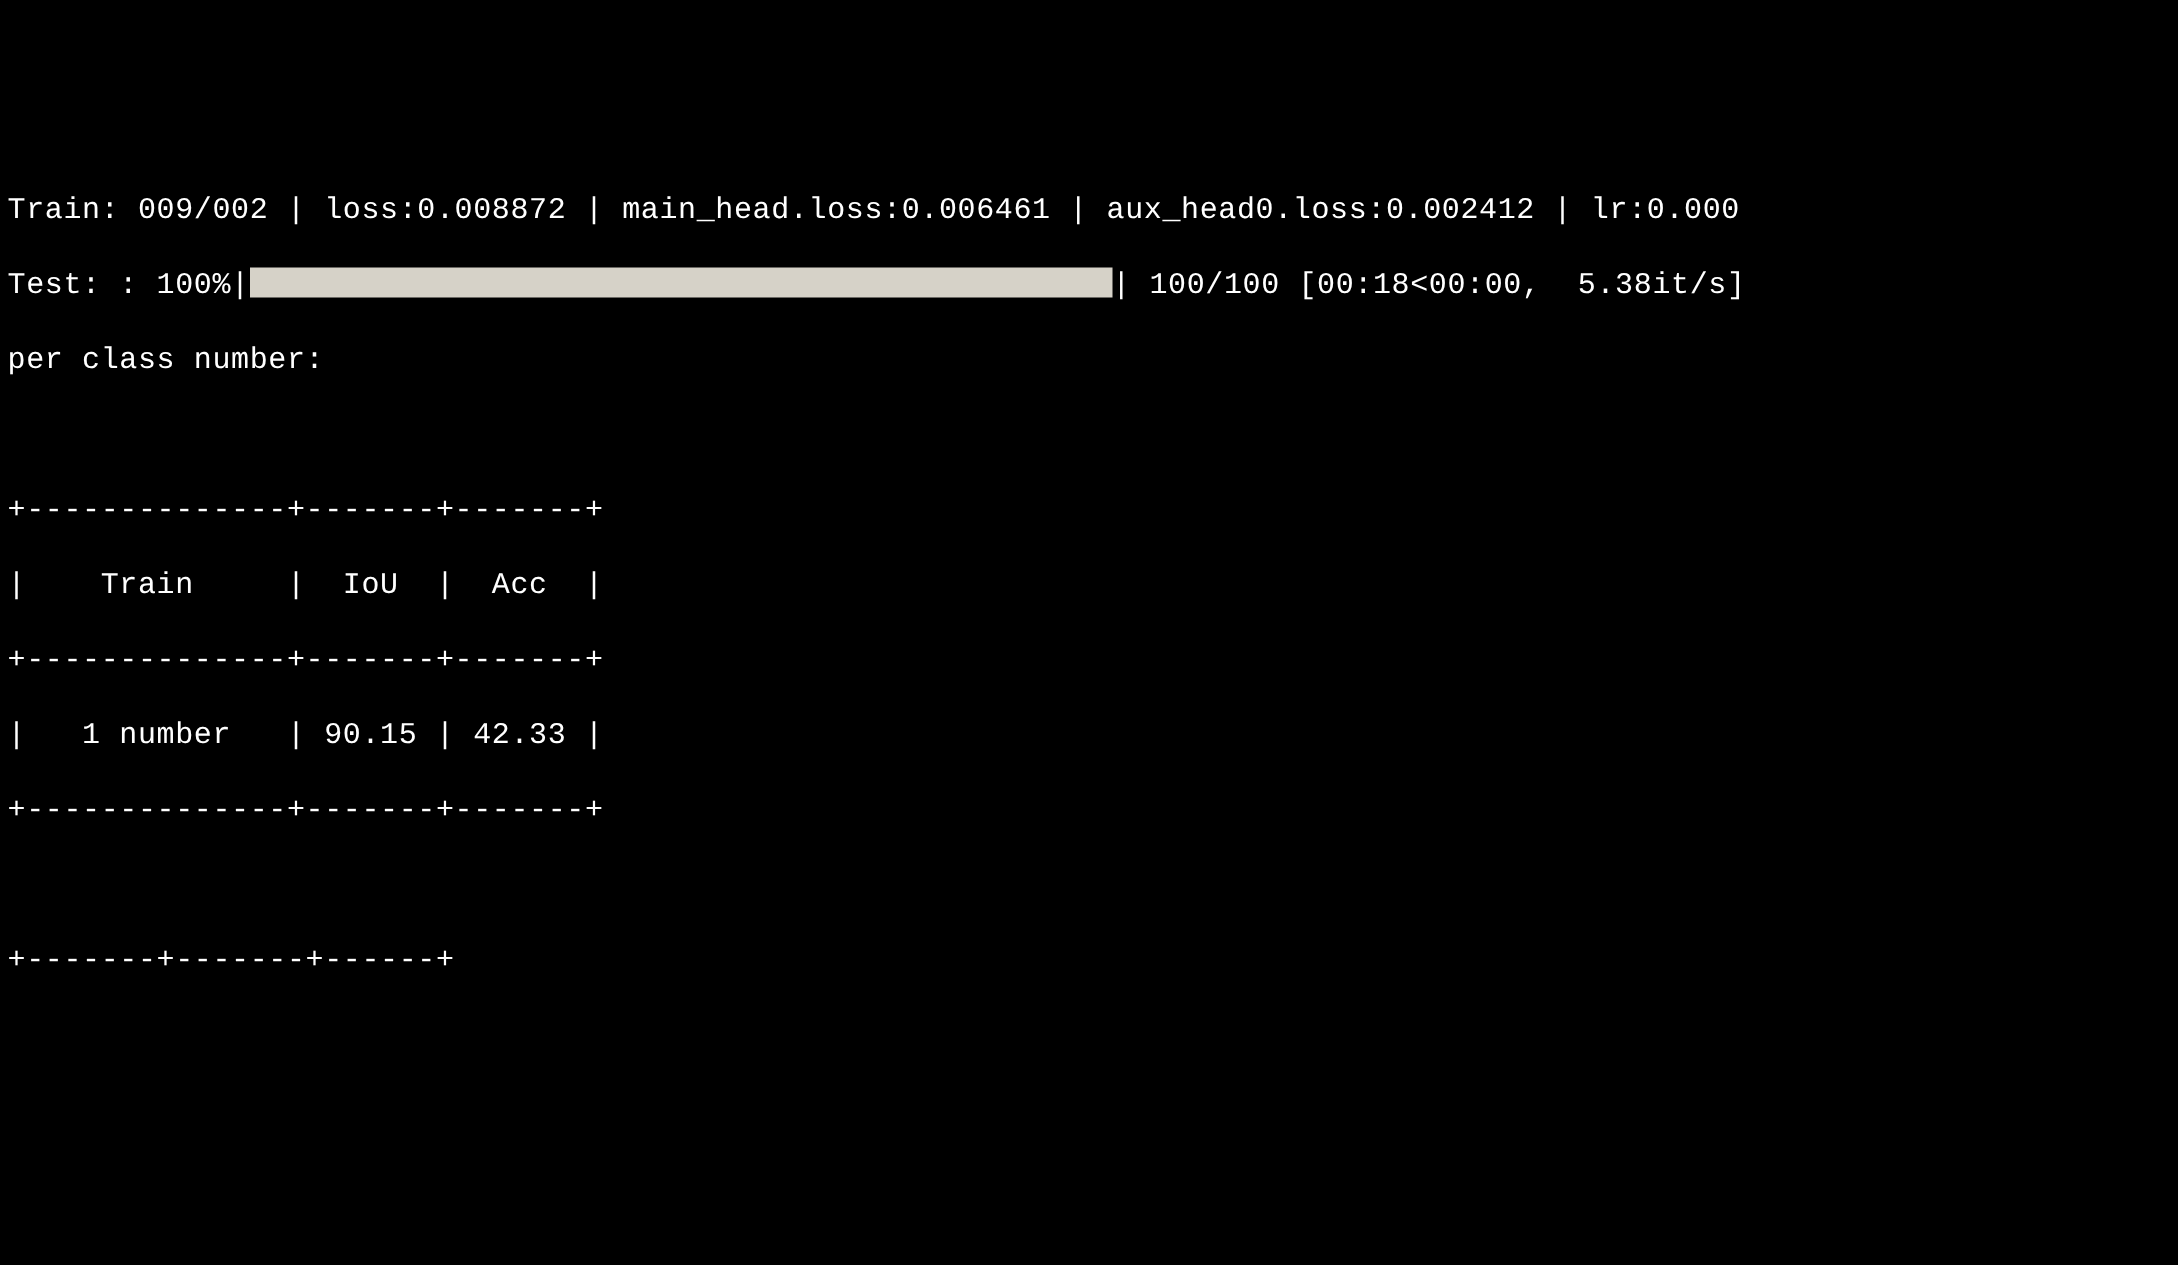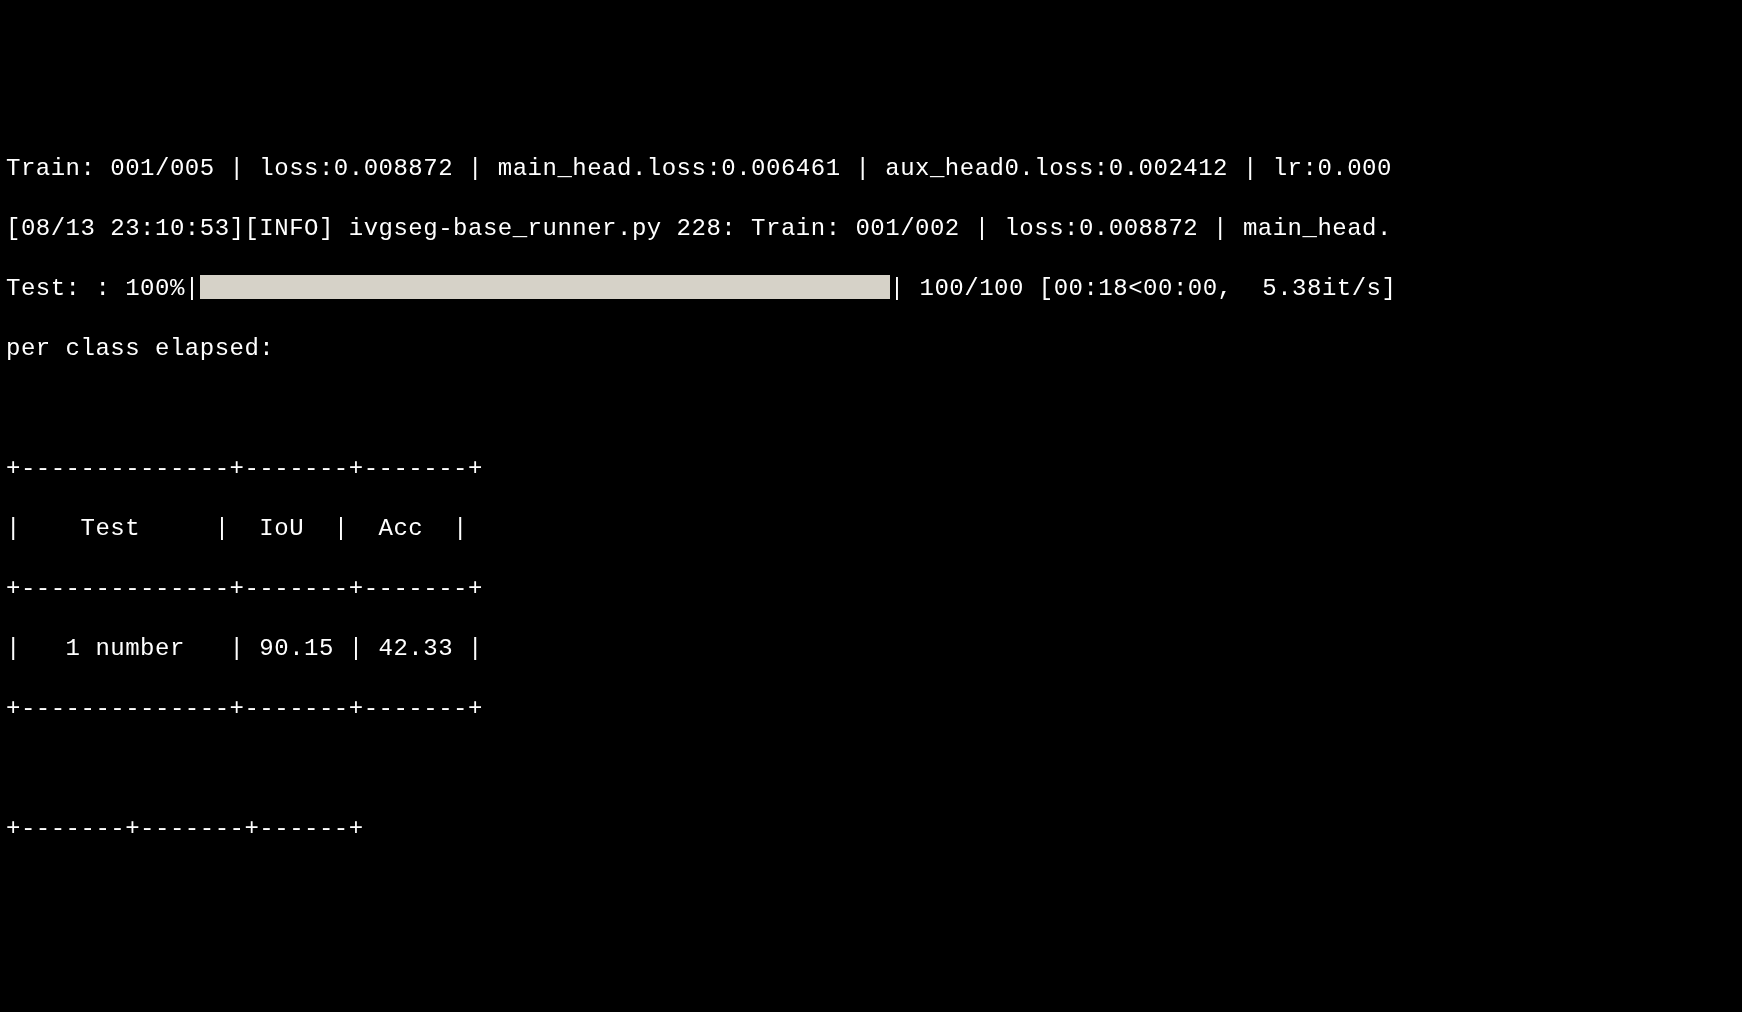--- a/index.html
+++ b/index.html
@@ -34,27 +34,26 @@
       vertical-align: middle;
       margin-bottom: 4px;
     }
   </style>
 </head>
 <body>
 
 
 
 <div class="terminal-output">
-<span class="line">Train: 001/005 | loss:0.008872 | main_head.loss:0.006461 | aux_head0.loss:0.002412 | lr:0.000</span>
-<span class="line">[08/13 23:10:53][INFO] ivgseg-base_runner.py 228: Train: 001/002 | loss:0.008872 | main_head.</span>
+<span class="line">Train: 009/002 | loss:0.008872 | main_head.loss:0.006461 | aux_head0.loss:0.002412 | lr:0.000</span>
 <span class="line"><span>Test: : 100%|</span><span class="progress-bar" style="width:690px"></span><span>| 100/100 [00:18&lt;00:00,  5.38it/s]</span></span>
-<span class="line">per class elapsed:</span>
+<span class="line">per class number:</span>
 <span class="line"> </span>
 <span class="line">+--------------+-------+-------+</span>
-<span class="line">|    Test     |  IoU  |  Acc  |</span>
+<span class="line">|    Train     |  IoU  |  Acc  |</span>
 <span class="line">+--------------+-------+-------+</span>
 <span class="line">|   1 number   | 90.15 | 42.33 |</span>
 <span class="line">+--------------+-------+-------+</span>
 <span class="line"> </span>
 <span class="line">+-------+-------+------+</span>
 
 
 
 
 

